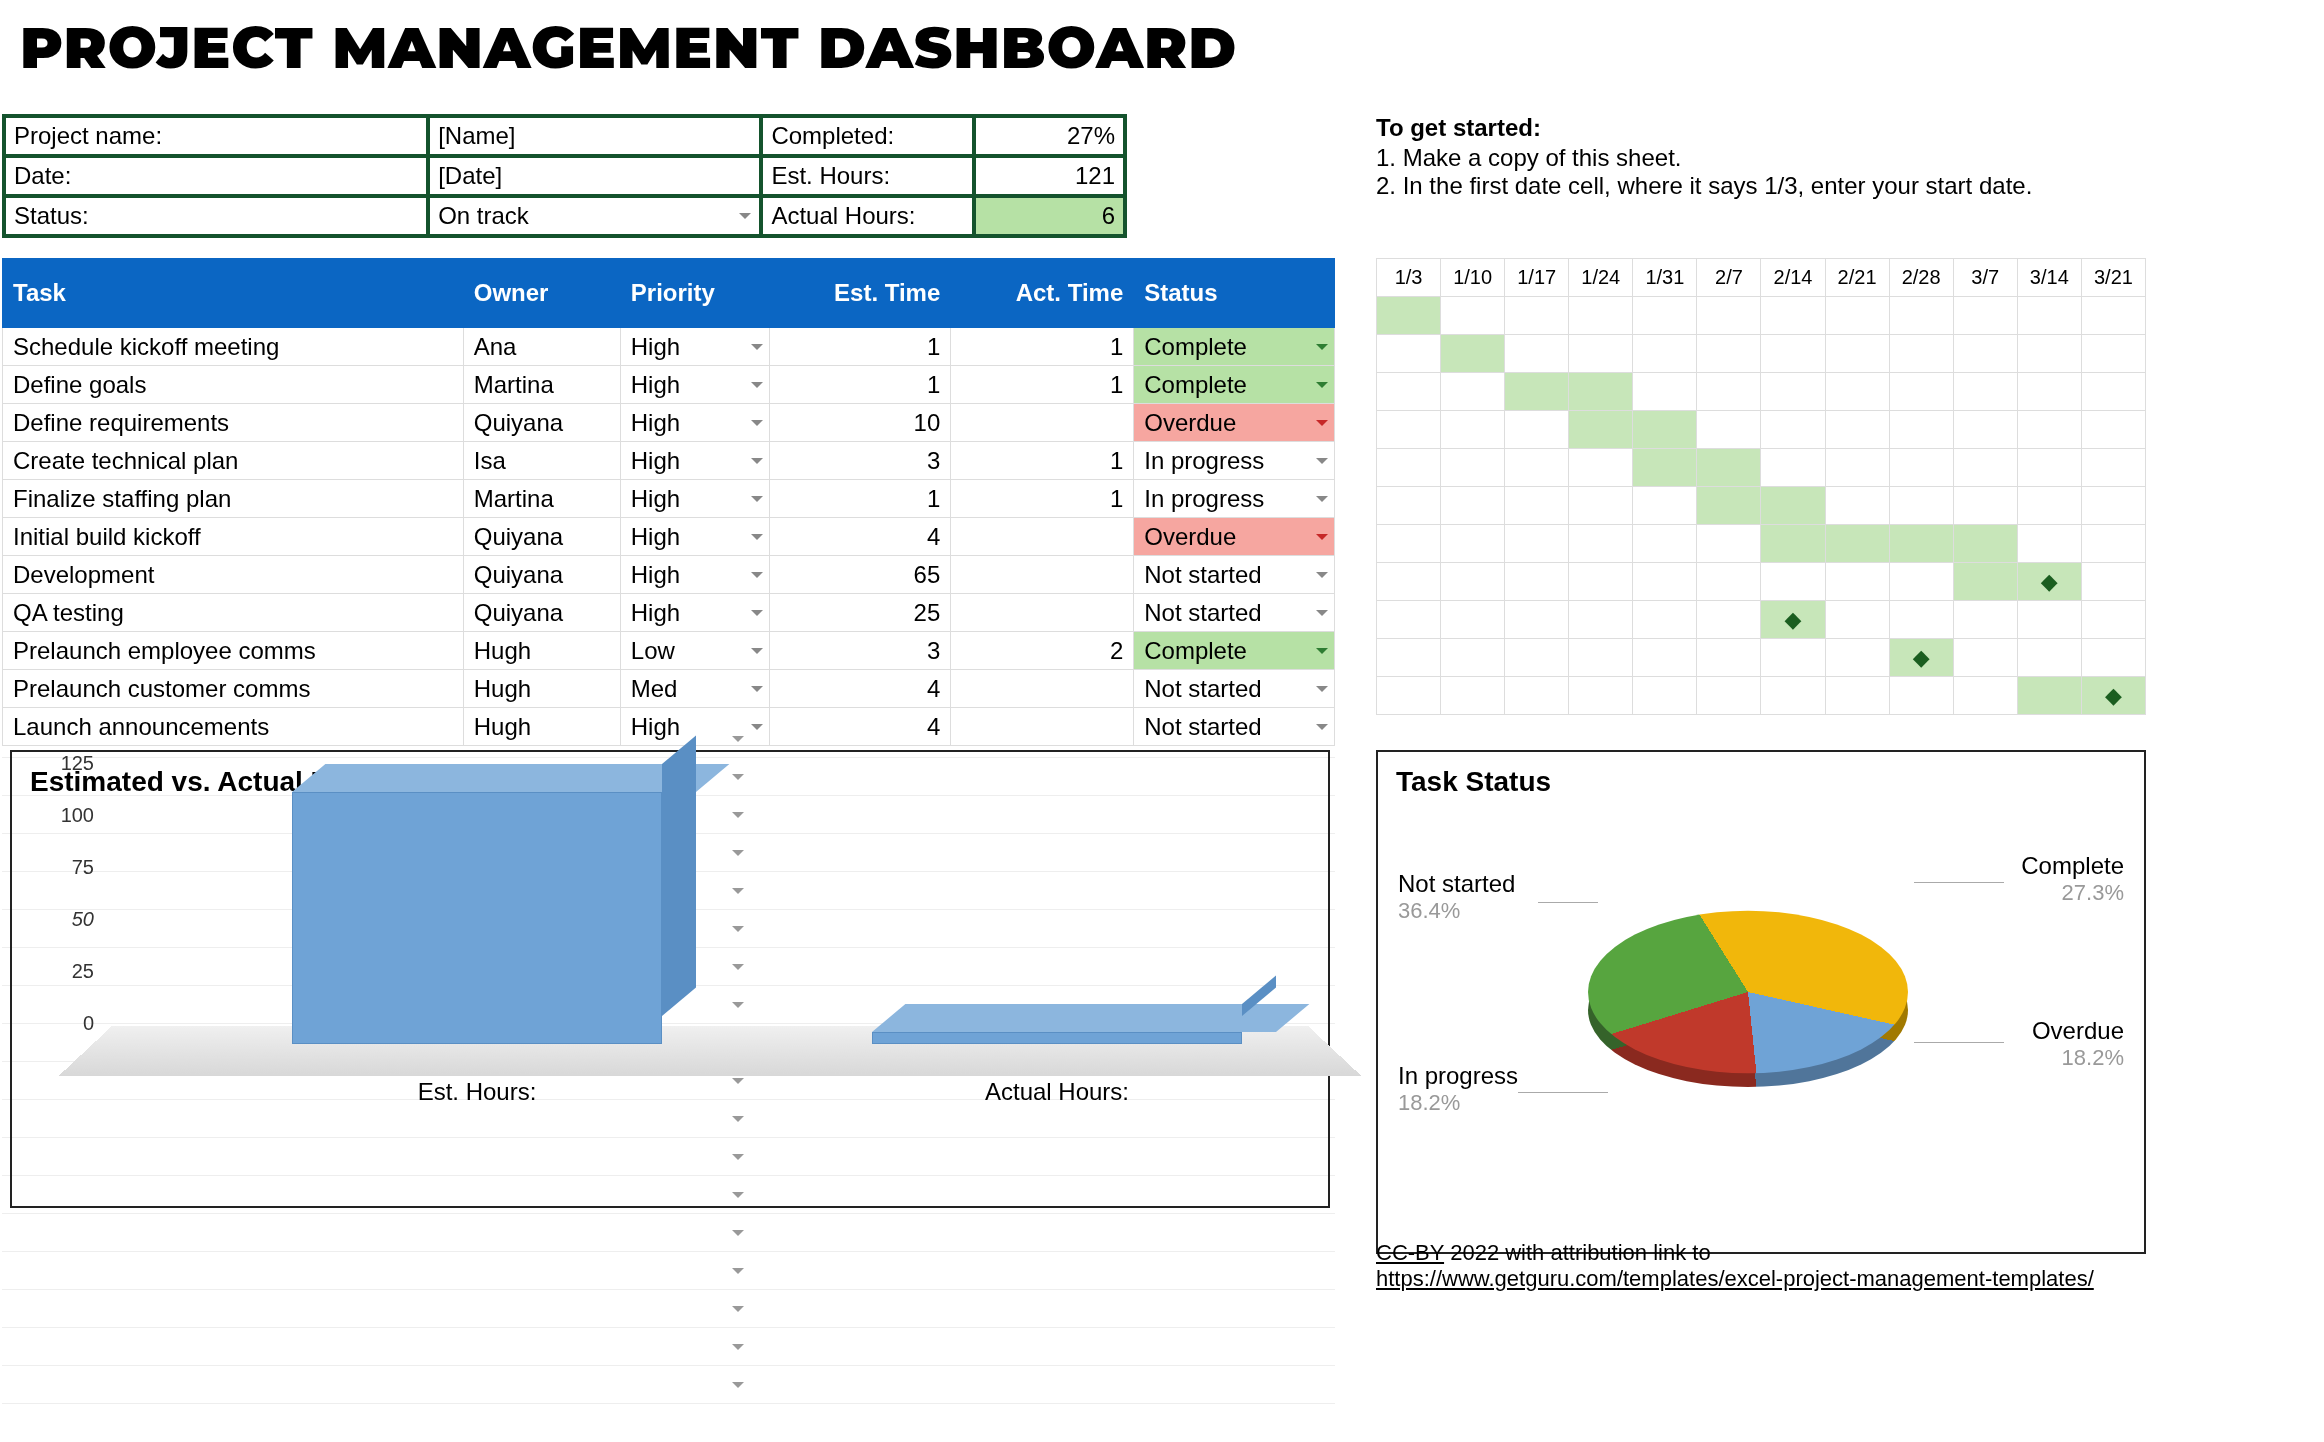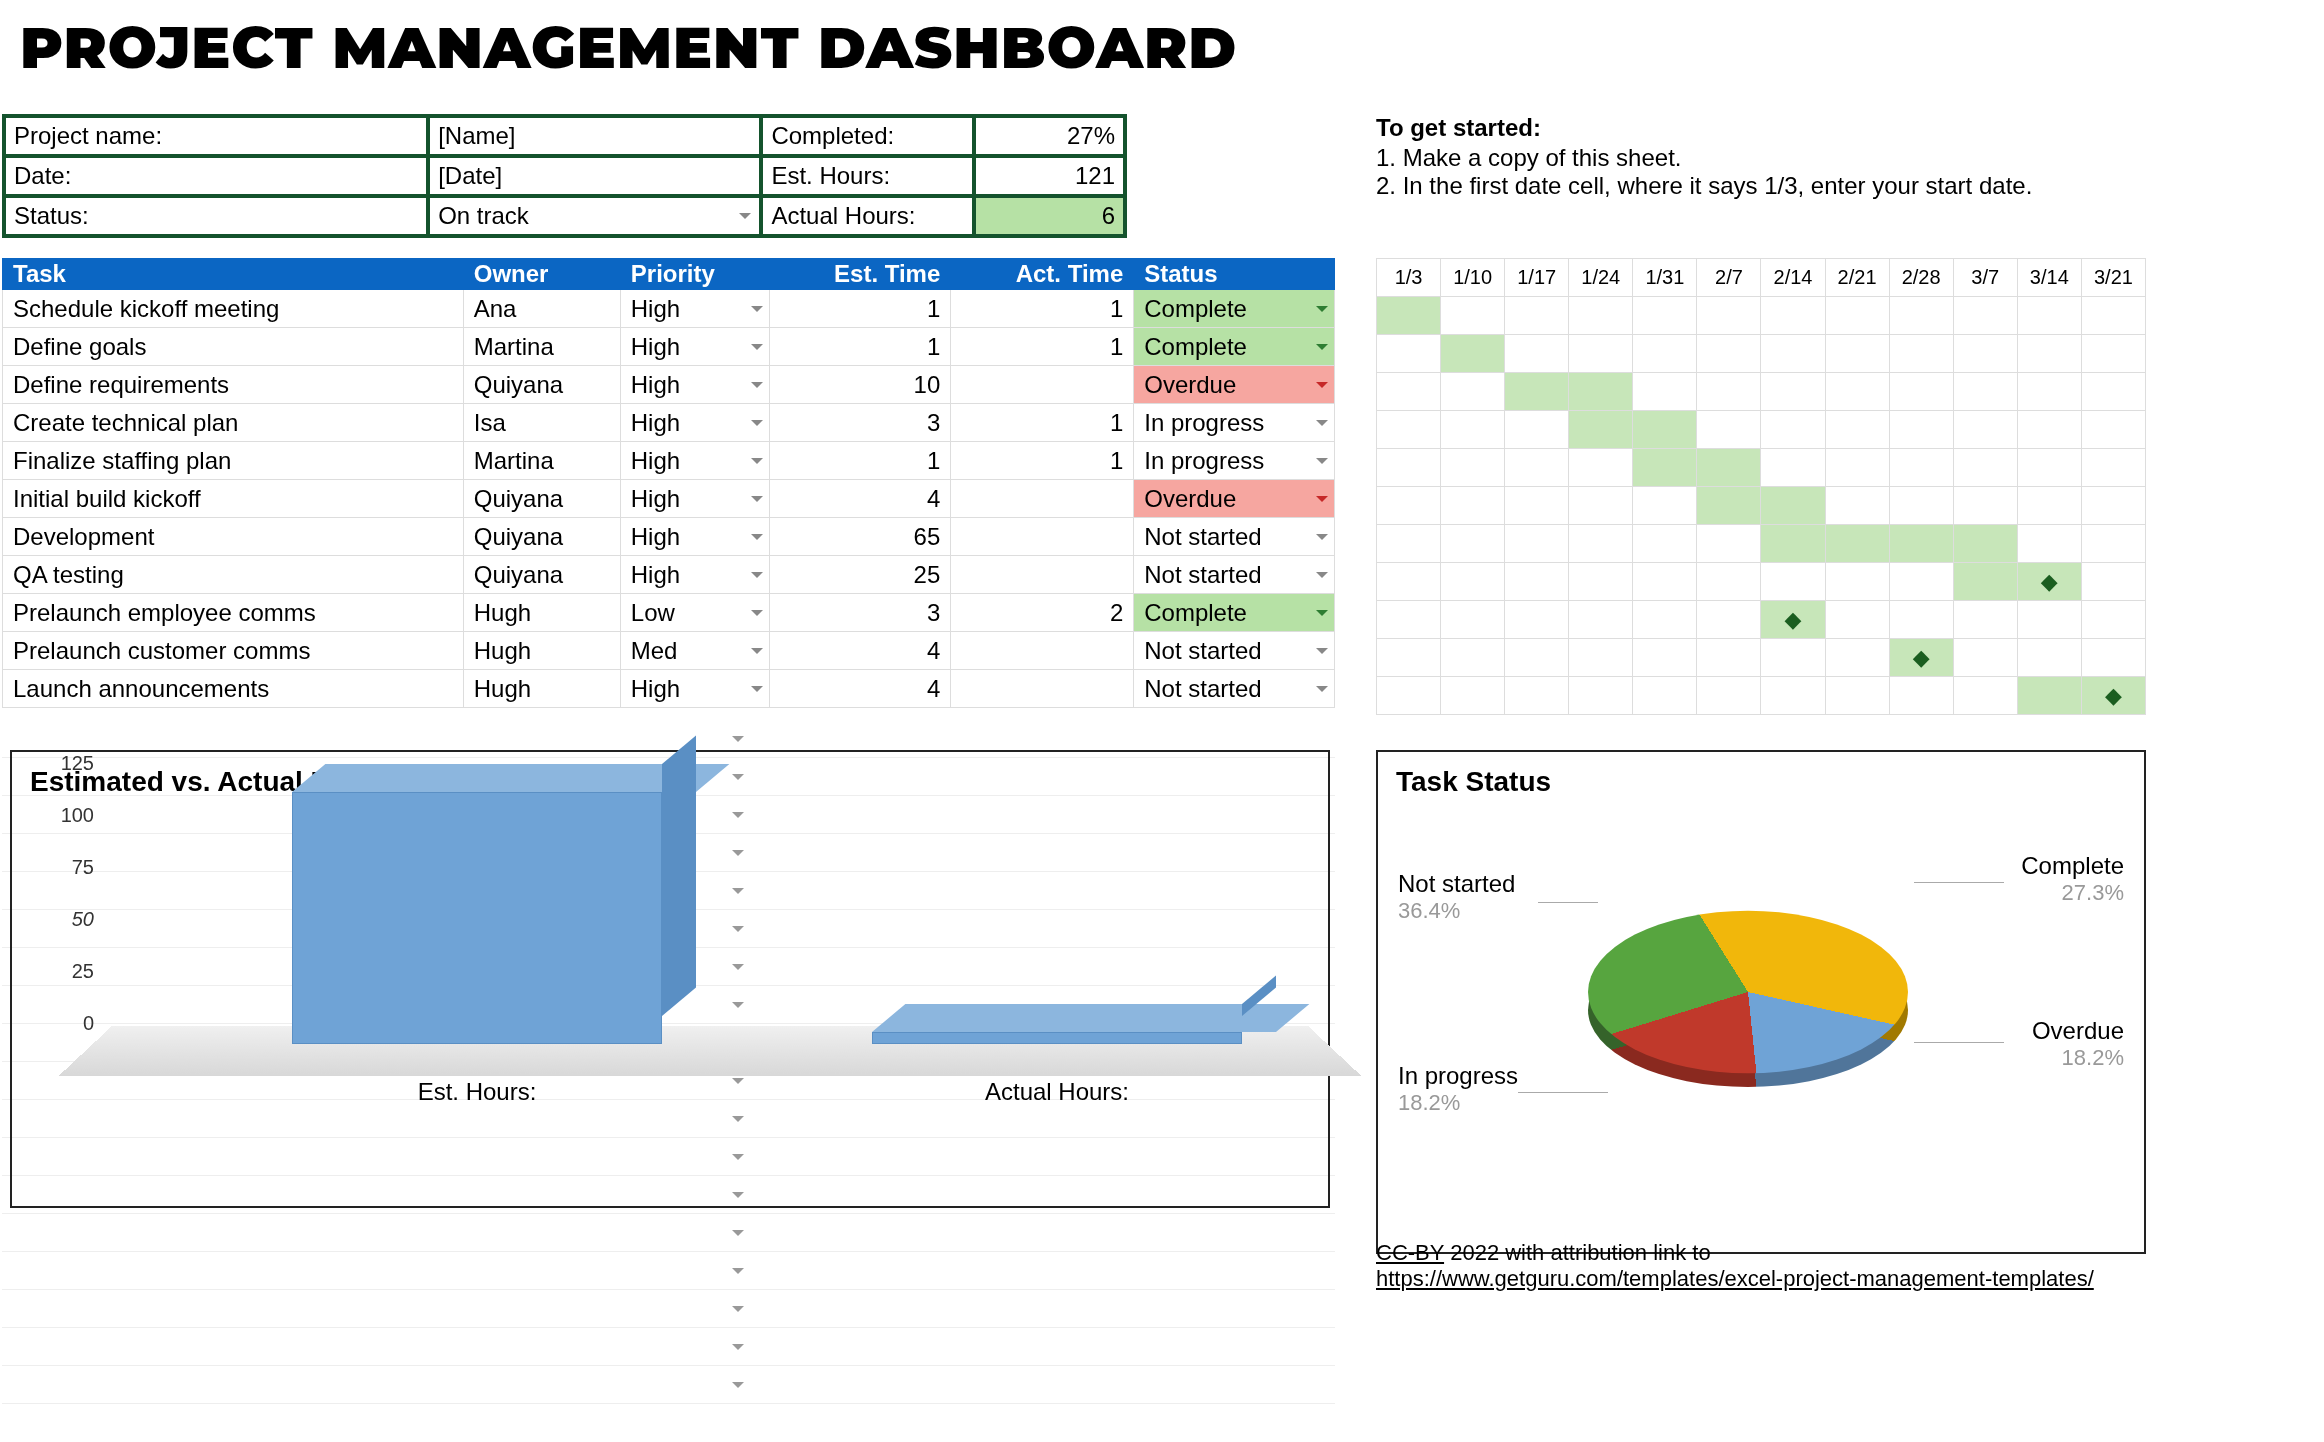--- a/index.html
+++ b/index.html
@@ -42,21 +42,21 @@
   }
   .help .h { font-weight: 700; margin-bottom: 2px; }
 
   
   .tasks {
     position: absolute; left: 2px; top: 258px; width: 1333px;
     border-collapse: collapse;
     font-size: 24px;
     border: 1.5px solid #222;
   }
-  .tasks th { background:#0b66c3; color:#fff; font-weight:700; text-align:left; padding:1px 10px; border:1px solid #0b66c3; font-size:24px;}
+  .tasks th { background:#0b66c3; color:#fff; font-weight:700; text-align:left; padding:20px 10px; border:1px solid #0b66c3; font-size:24px;}
   .tasks th.right, .tasks td.right { text-align:right; }
   .tasks td { border:1px solid #ddd; padding:4px 10px; height:38px; }
   .tasks .dd::after { right:6px; }
   .status-complete { background:#b6e1a5; }
   .status-overdue  { background:#f6a6a0; }
   .status-overdue.dd::after { border-top-color:#c62828; }
   .status-complete.dd::after { border-top-color:#2e7d32; }
 
   
   .gantt {

